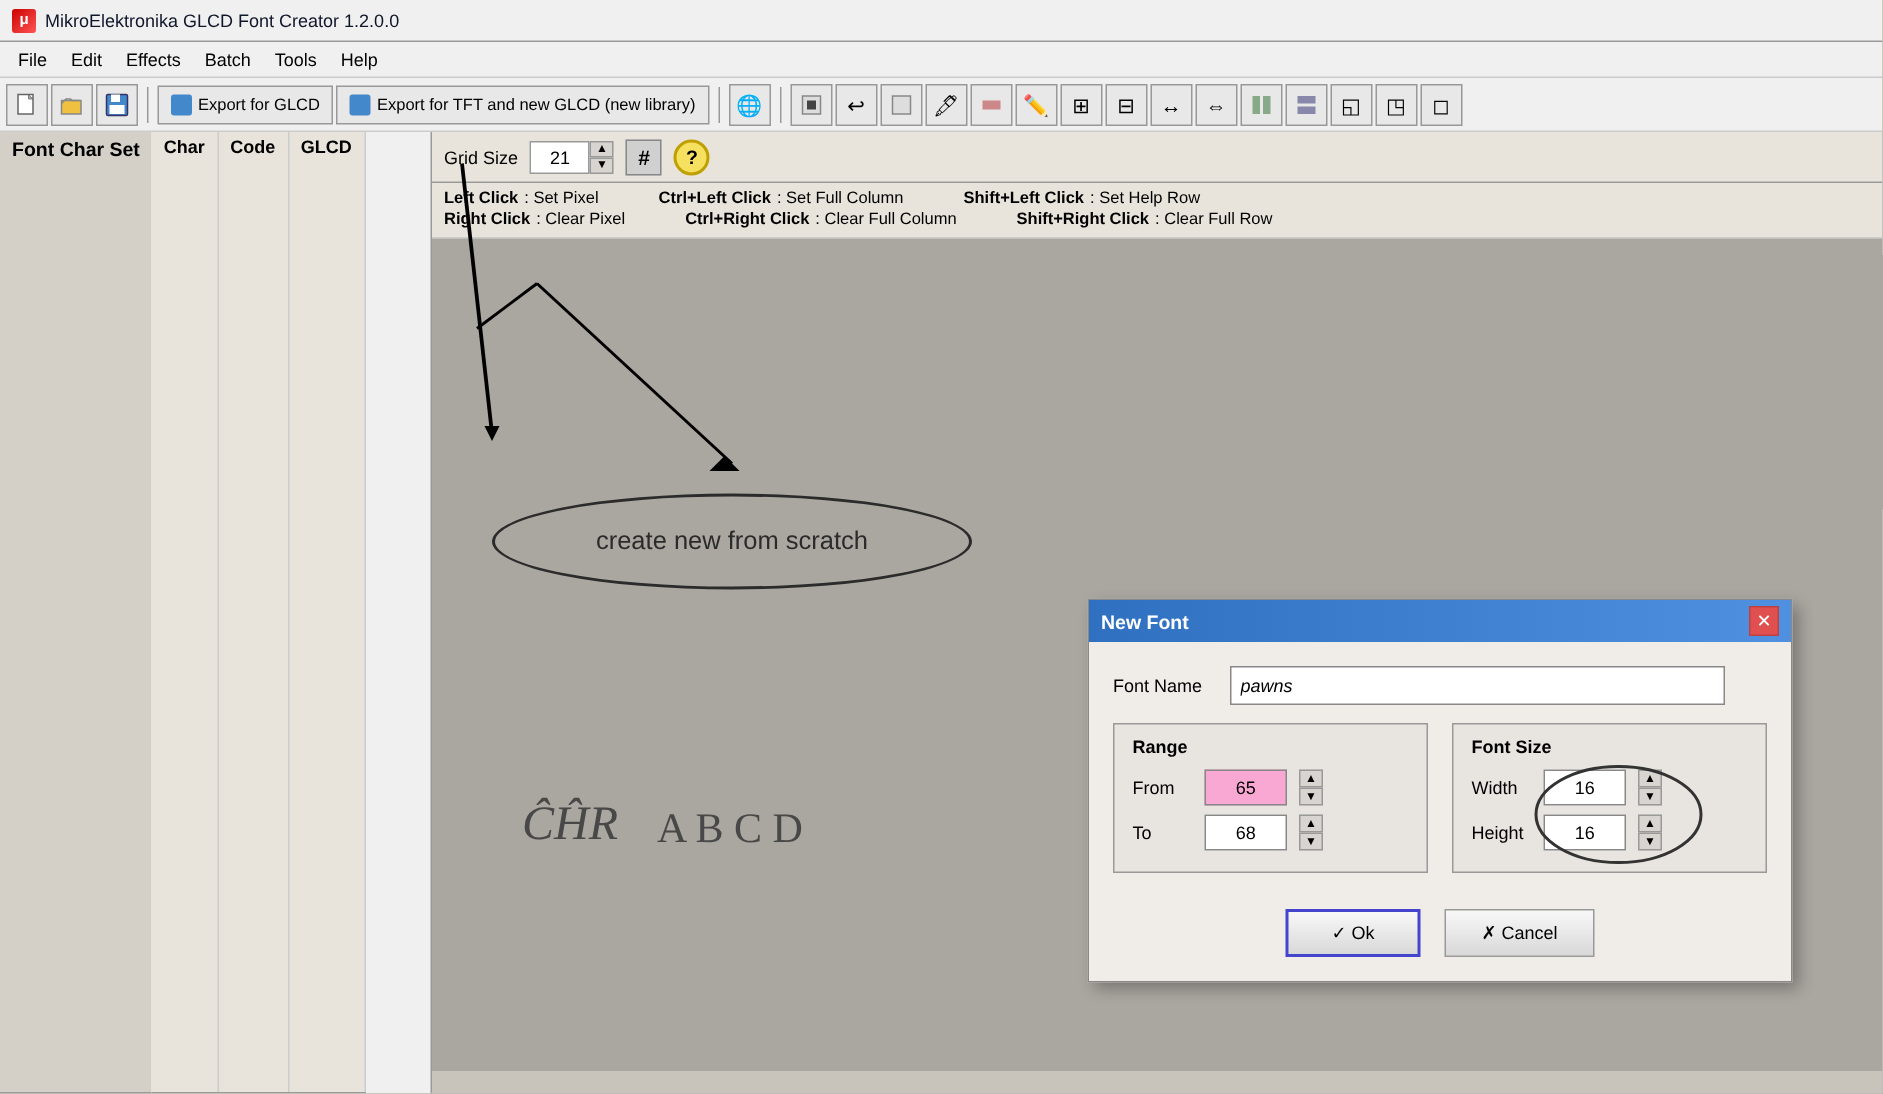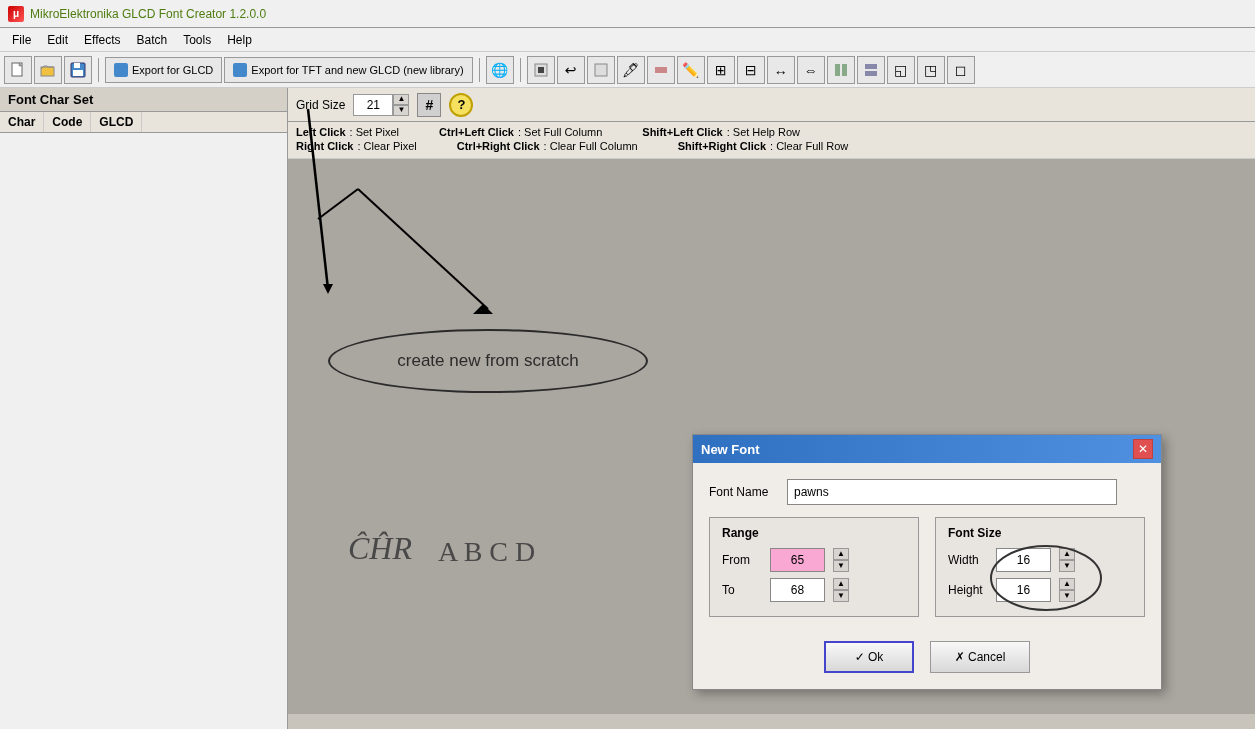--- a/index.html
+++ b/index.html
@@ -9,21 +9,21 @@
     .title-bar {
       background: #f0f0f0;
       height: 28px;
       display: flex;
       align-items: center;
       padding: 0 8px;
       border-bottom: 1px solid #999;
       font-size: 12px;
     }
     .title-bar-icon { width: 16px; height: 16px; margin-right: 6px; background: #e00; border-radius: 2px; }
-    .title-bar-text { font-size: 12px; color: #4d7c0f; }
+    .title-bar-text { font-size: 12px; color: #0f172a; }
 
     
     .menu-bar {
       background: #f0f0f0;
       height: 24px;
       display: flex;
       align-items: center;
       padding: 0 4px;
       border-bottom: 1px solid #ccc;
     }
@@ -68,21 +68,21 @@
       display: flex;
       height: calc(729px - 28px - 24px - 36px);
     }
 
     
     .left-panel {
       width: 288px;
       background: #f0f0f0;
       border-right: 1px solid #999;
       display: flex;
-      flex-direction: column;
+      flex-direction: row;
     }
     .panel-title {
       background: #d4d0c8;
       padding: 4px 8px;
       font-weight: bold;
       font-size: 13px;
       border-bottom: 1px solid #999;
     }
     .panel-columns {
       display: flex;
@@ -228,21 +228,21 @@
       font-size: 12px;
       min-width: 70px;
     }
     .form-input {
       height: 26px;
       border: 1px solid #888;
       background: white;
       padding: 2px 6px;
       font-size: 12px;
     }
-    .font-name-input { width: 330px; }
+    .font-name-input { width: 330px; font-style: italic; }
 
     
     .sections-row {
       display: flex;
       gap: 16px;
       margin-bottom: 16px;
       border-radius: 19px;
     }
     .section-box {
       border: 1px solid #999;
@@ -483,21 +483,21 @@
         <svg width="300" height="80" viewBox="0 0 300 80">
 
           <text x="10" y="50" font-size="32" fill="#555" font-family="serif" font-weight="lighter" style="font-style:italic;">ĈĤR</text>
 
           <text x="100" y="52" font-size="28" fill="#555" font-family="serif" font-weight="lighter">A B C D</text>
         </svg>
       </div>
 
       <div class="dialog-overlay"></div>
 
-      <div class="dialog" style="position:absolute; top:240px; left:404px;margin-top:35px;">
+      <div class="dialog" style="position:absolute; top:240px; left:437px;">
 
         <div class="dialog-title-bar">
           <span>New Font</span>
           <button class="dialog-close-btn">✕</button>
         </div>
 
         <div class="dialog-body">
 
           <div class="form-row">
             <span class="form-label">Font Name</span>

